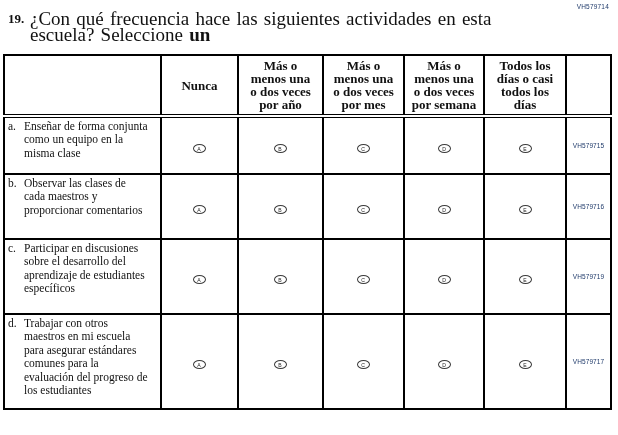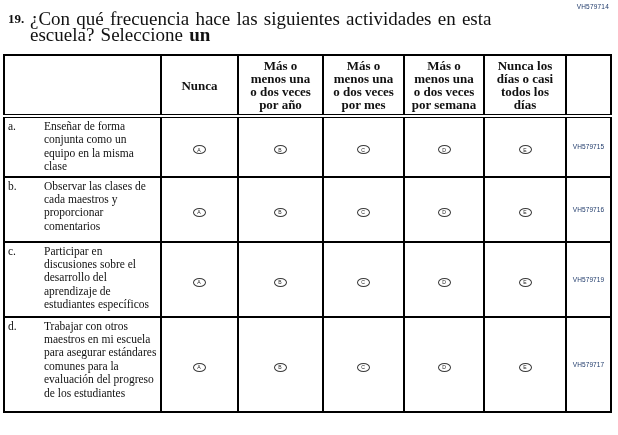--- a/index.html
+++ b/index.html
@@ -61,21 +61,21 @@
     height: 57px;
   }
   td.activity {
     vertical-align: top;
     padding: 2px 2px 2px 3px;
     font-size: 11.5px;
     line-height: 13.4px;
   }
   td.activity .inner { display: flex; }
   td.activity .ltr { width: 16px; flex: none; }
-  td.activity .atext { max-width: 124px; margin-left: 20px; }
+  td.activity .atext { max-width: 124px; }
   td.opt {
     text-align: center;
     vertical-align: middle;
   }
   .bubble {
     display: inline-flex;
     align-items: center;
     justify-content: center;
     width: 13px; height: 9px;
     border: 1px solid #3a3a3a;
@@ -134,21 +134,21 @@
 o dos veces
 por año</th>
       <th>Más o
 menos una
 o dos veces
 por mes</th>
       <th>Más o
 menos una
 o dos veces
 por semana</th>
-      <th>Nunca los
+      <th>Todos los
 días o casi
 todos los
 días</th>
       <th></th>
     </tr>
   </thead>
   <tbody>
     <tr class="row-a">
       <td class="activity">
         <div class="inner">

